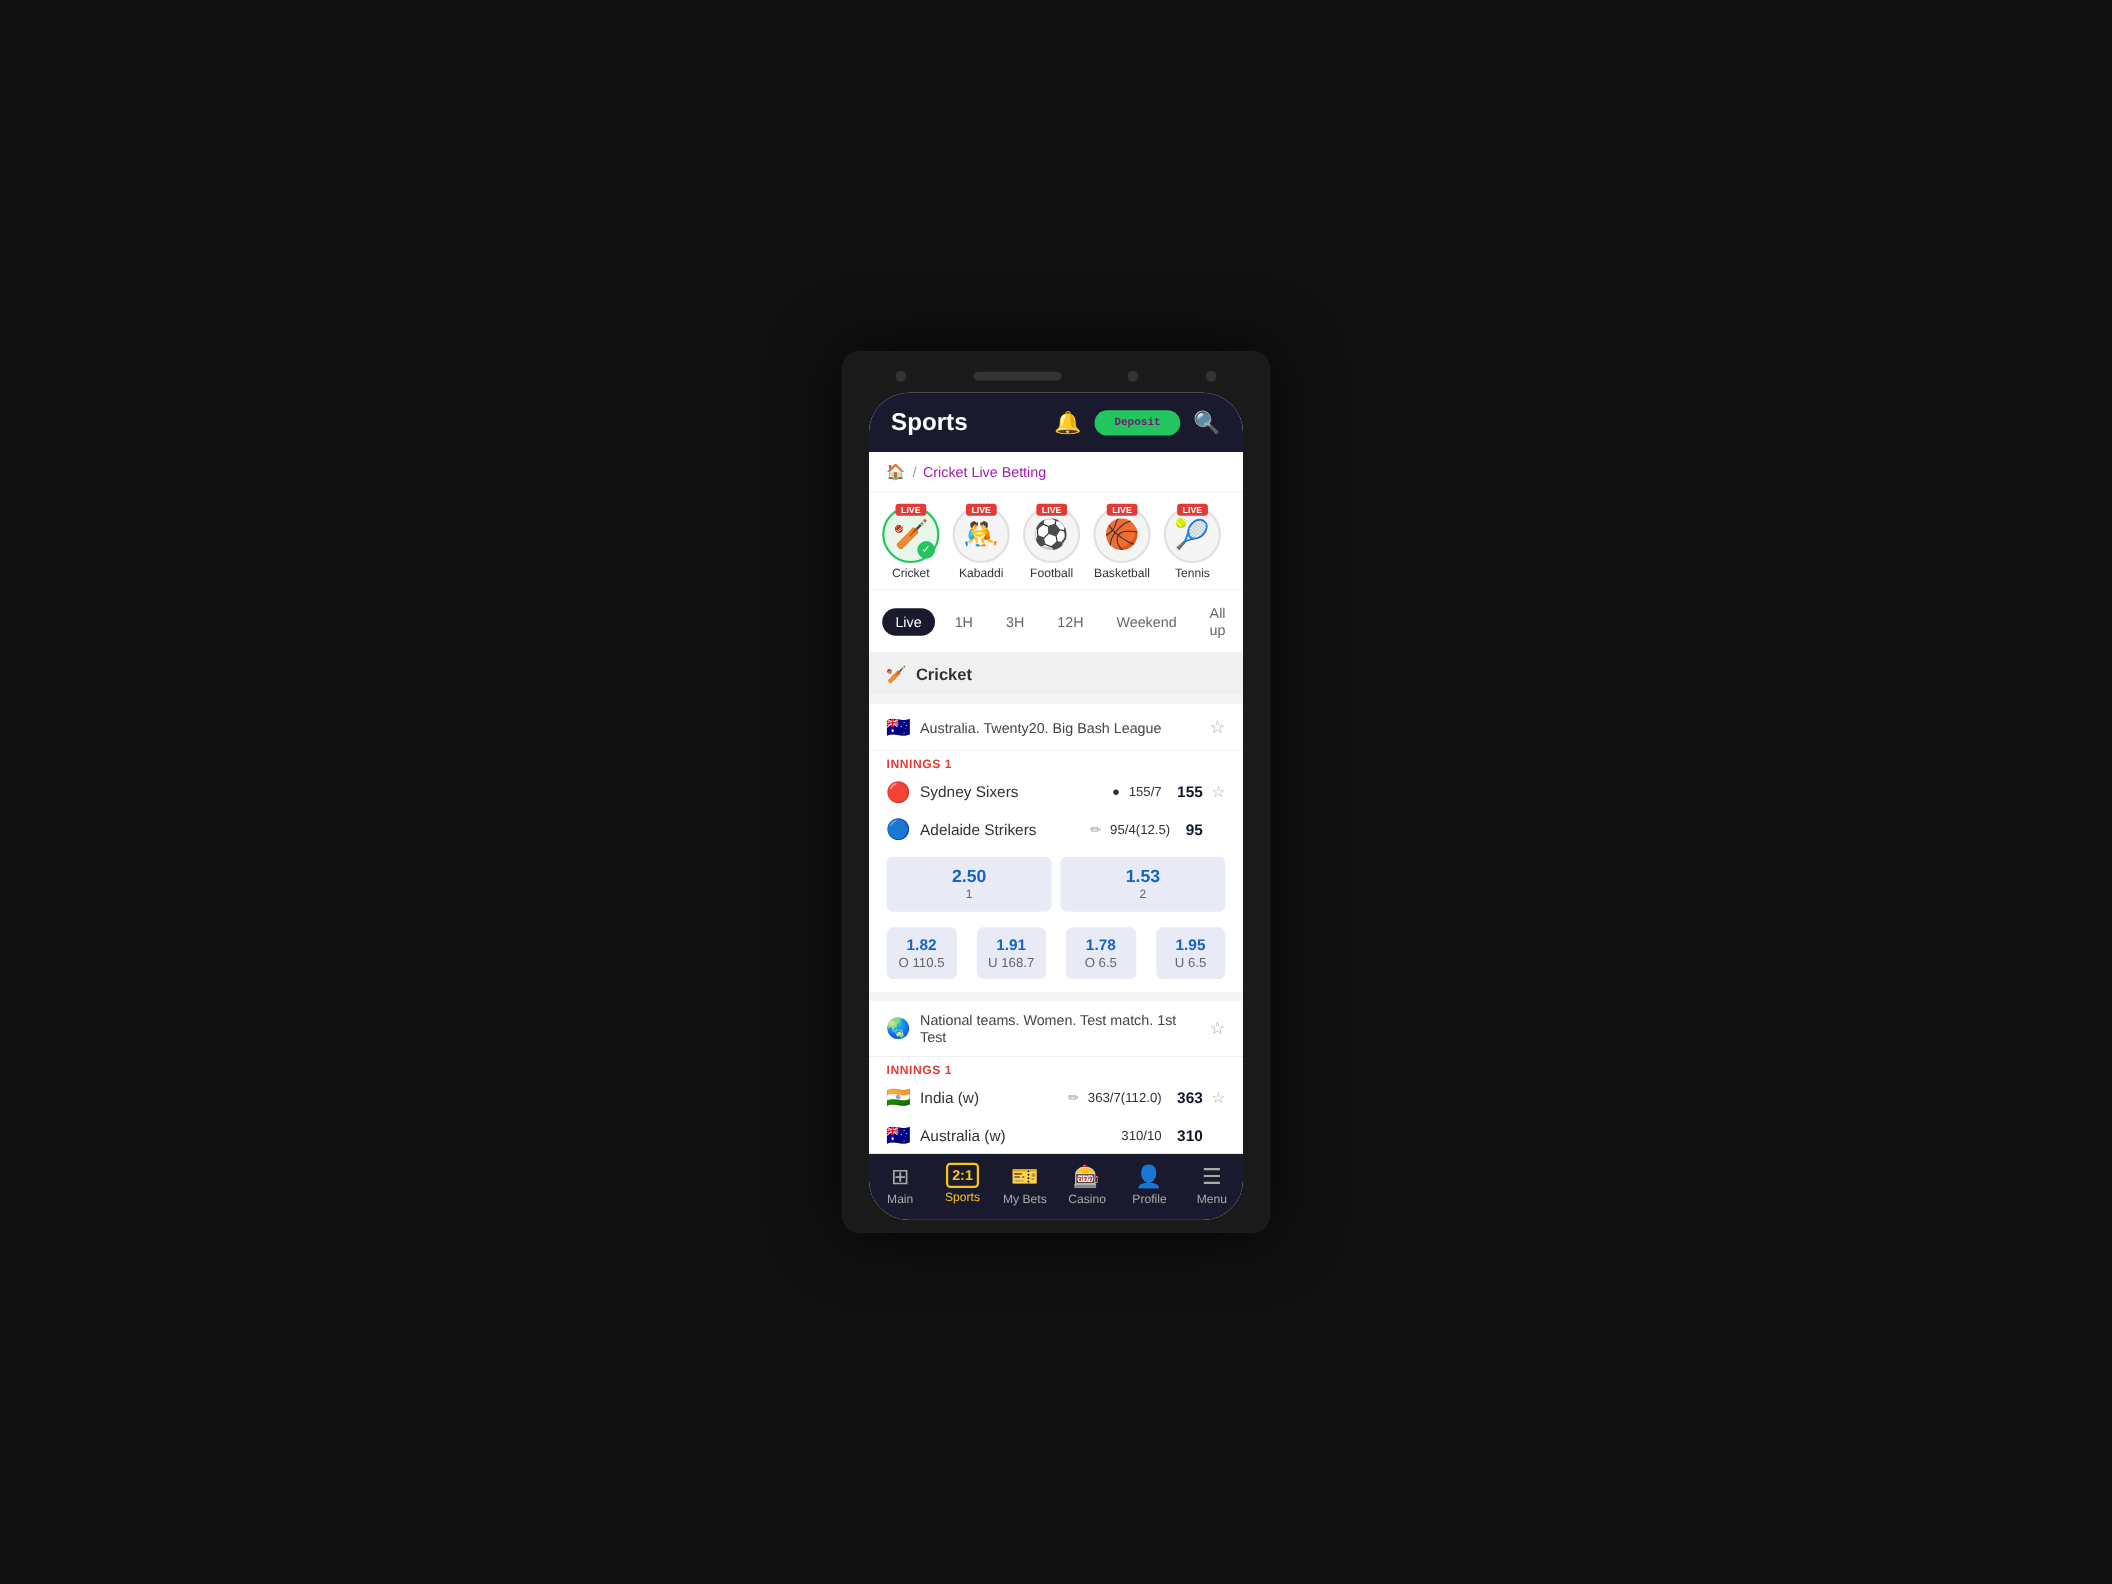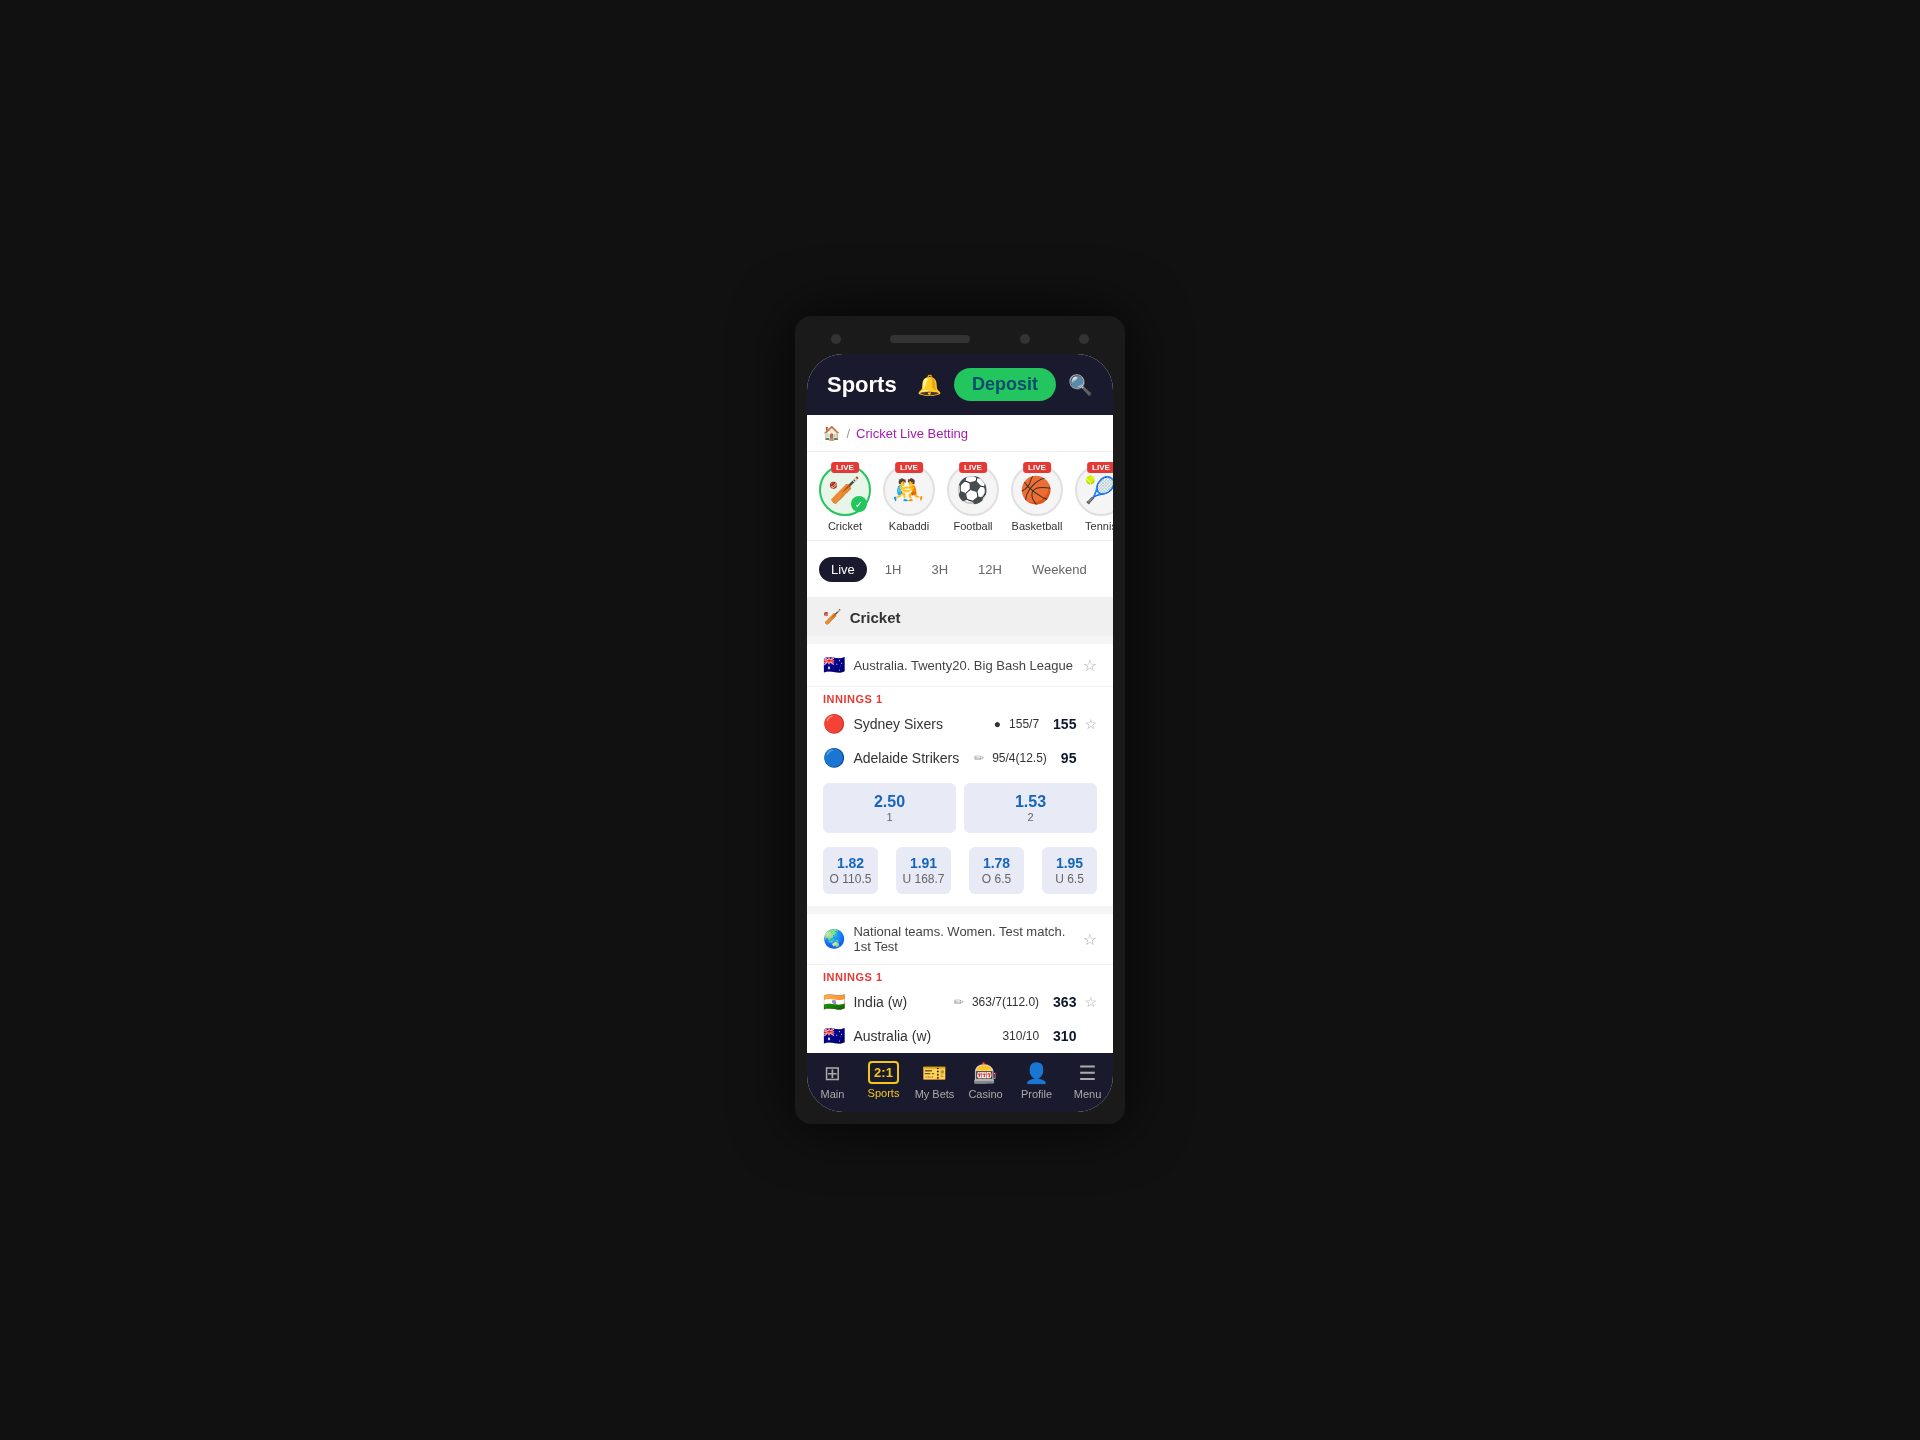--- a/index.html
+++ b/index.html
@@ -6,24 +6,24 @@
     body {
       background: #111;
       display: flex;
       justify-content: center;
       align-items: center;
       min-height: 100vh;
       font-family: -apple-system, BlinkMacSystemFont, 'Segoe UI', sans-serif;
     }
 
     .phone-shell {
-      width: 330px;
+      width: 390px;
       background: #1a1a1a;
       border-radius: 16px;
-      padding: 18px 12px 12px;
+      padding: 18px 25px 12px;
       box-shadow: 0 0 60px rgba(0,0,0,0.8);
       position: relative;
     }
 
     .phone-notch-bar {
       display: flex;
       justify-content: space-between;
       align-items: center;
       padding: 0 24px 10px;
     }
@@ -56,27 +56,28 @@
       display: flex;
       align-items: center;
       gap: 12px;
     }
     .bell-icon {
       color: #fff;
       font-size: 20px;
     }
     .deposit-btn {
       background: #22c55e;
-      color: #0c4a6e;
+      color: #701a75;
       border: none;
       border-radius: 20px;
       padding: 6px 18px;
-      font-size: 18px;
+      font-size: 10px;
       font-weight: 600;
       cursor: pointer;
+      font-family: Liberation Mono, monospace;
     }
     .search-icon {
       color: #fff;
       font-size: 20px;
     }
 
     
     .content {
       background: #f5f5f5;
       overflow-y: auto;

